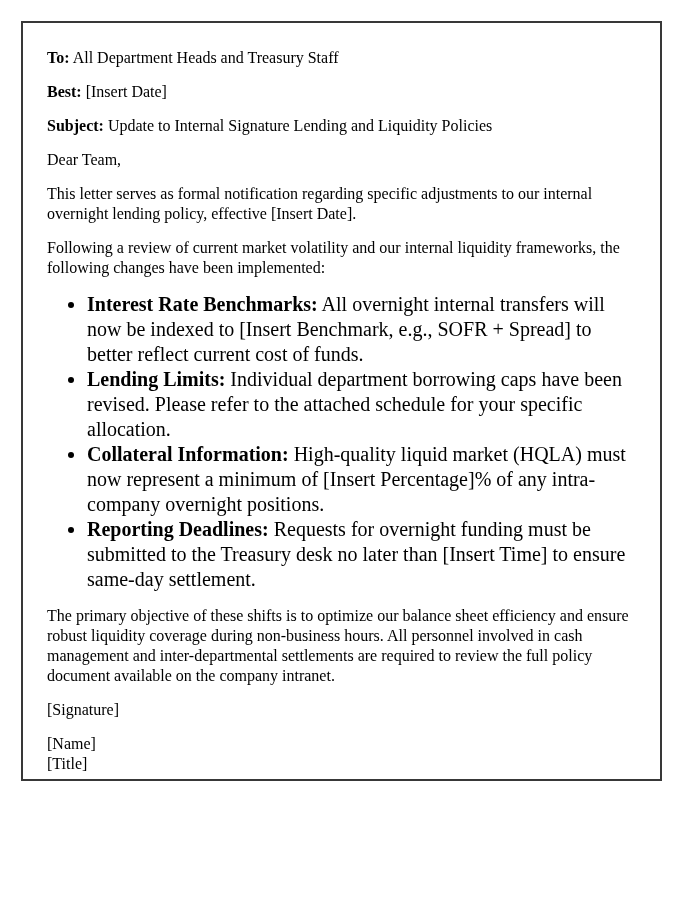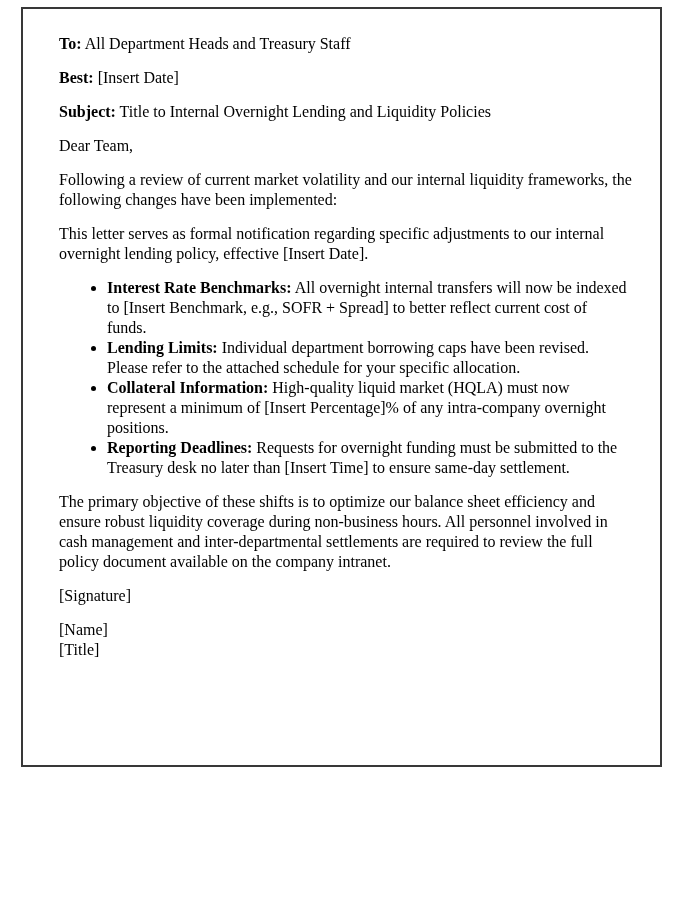--- a/index.html
+++ b/index.html
@@ -7,62 +7,62 @@
     padding: 0;
     background: #ffffff;
     width: 700px;
     height: 900px;
     font-family: "Liberation Serif", "DejaVu Serif", serif;
     color: #000000;
   }
   .letter-card {
     position: absolute;
     left: 21px;
-    top: 7px;
+    top: 21px;
     width: 641px;
     height: 760px;
     box-sizing: border-box;
     border: 2px solid #383838;
     background: #ffffff;
-    padding: 11px 24px 40px 36px;
+    padding: 11px 24px 40px 24px;
     overflow: hidden;
   }
   .letter-card p {
     margin: 14px 0;
     font-size: 16px;
     line-height: 1.25;
   }
   .letter-card ul {
-    margin: 14px 8px;
+    margin: 14px 0;
     padding-left: 40px;
-    font-size: 16px;
+    font-size: 20px;
     line-height: 1.25;
   }
   .letter-card li {
     margin: 0;
   }
   b, strong { font-weight: bold; }
 </style>
 </head>
 <body>
 
 <div class="letter-card">
 
   <p><b>To:</b><span> All Department Heads and Treasury Staff</span></p>
 
 
   <p><b>Best:</b><span> [Insert Date]</span></p>
 
-  <p><b>Subject:</b><span> Title to Internal Overnight Lending and Liquidity Policies</span></p>
+  <p><b>Subject:</b><span> Update to Internal Signature Lending and Liquidity Policies</span></p>
 
   <p>Dear Team,</p>
 
+  <p>This letter serves as formal notification regarding specific adjustments to our internal overnight lending policy, effective [Insert Date].</p>
+
   <p>Following a review of current market volatility and our internal liquidity frameworks, the following changes have been implemented:</p>
-
-  <p>This letter serves as formal notification regarding specific adjustments to our internal overnight lending policy, effective [Insert Date].</p>
 
   <ul>
     <li><b>Interest Rate Benchmarks:</b><span> All overnight internal transfers will now be indexed to [Insert Benchmark, e.g., SOFR + Spread] to better reflect current cost of funds.</span></li>
     <li><b>Lending Limits:</b><span> Individual department borrowing caps have been revised. Please refer to the attached schedule for your specific allocation.</span></li>
     <li><b>Collateral Information:</b><span> High-quality liquid market (HQLA) must now represent a minimum of [Insert Percentage]% of any intra-company overnight positions.</span></li>
     <li><b>Reporting Deadlines:</b><span> Requests for overnight funding must be submitted to the Treasury desk no later than [Insert Time] to ensure same-day settlement.</span></li>
   </ul>
 
   <p>The primary objective of these shifts is to optimize our balance sheet efficiency and ensure robust liquidity coverage during non-business hours. All personnel involved in cash management and inter-departmental settlements are required to review the full policy document available on the company intranet.</p>
 

